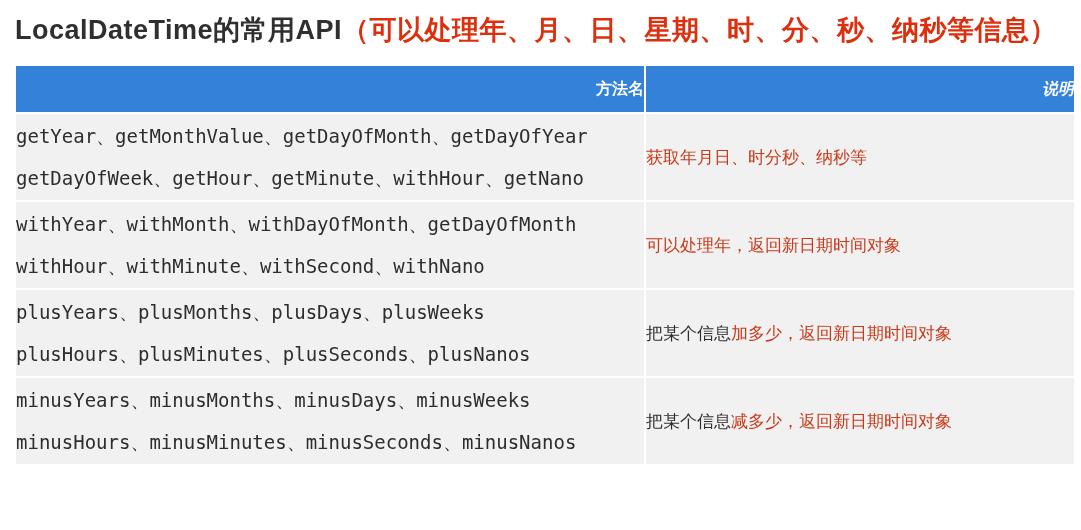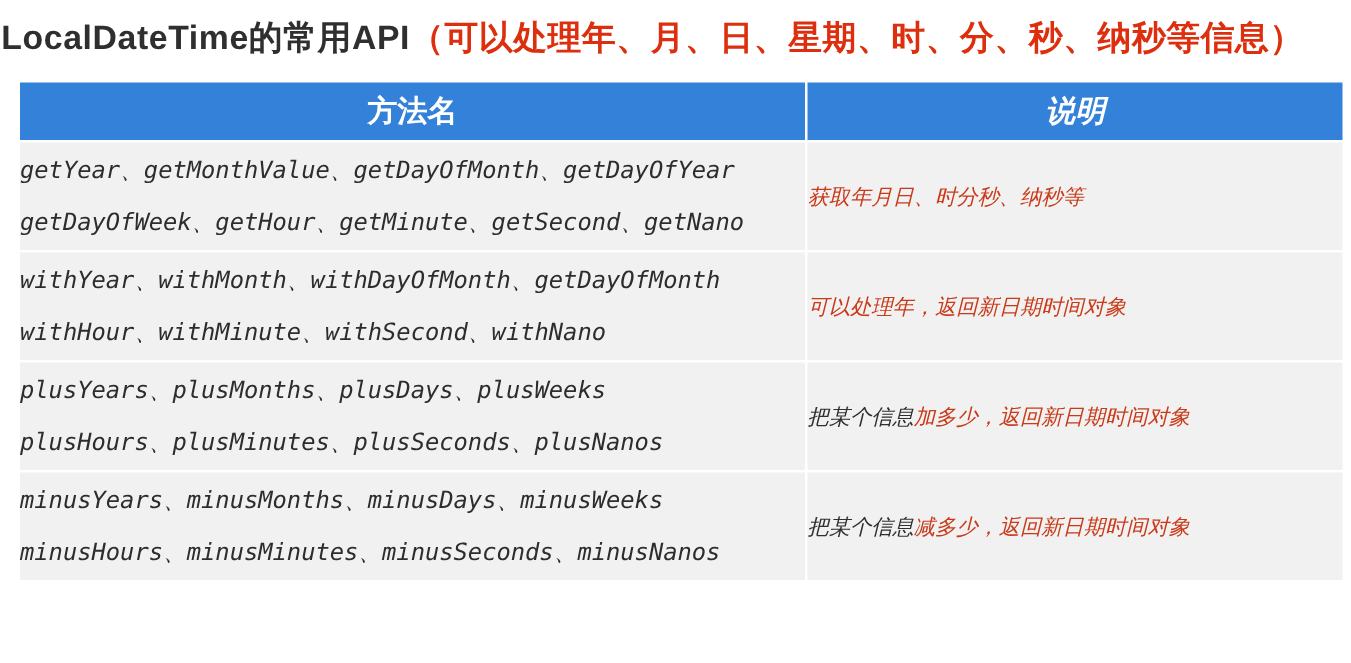--- a/index.html
+++ b/index.html
@@ -16,21 +16,21 @@
     background: #ffffff;
     font-family: "Liberation Sans", sans-serif;
     overflow: hidden;
   }
   .page {
     width: 1081px;
     height: 530px;
     background: #ffffff;
   }
   .page-title {
-    padding: 12px 0 0 1px;
+    padding: 12px 0 0 15px;
     font-size: 27px;
     font-weight: bold;
     color: #2f2f2f;
     letter-spacing: 0.5px;
     white-space: nowrap;
   }
   .page-title .title-highlight {
     color: var(--title-red);
   }
   table.api-table {
@@ -40,31 +40,30 @@
     table-layout: fixed;
   }
   table.api-table th,
   table.api-table td {
     border: 2px solid #ffffff;
     vertical-align: middle;
   }
   table.api-table th {
     background: var(--header-bg);
     color: #ffffff;
-    font-size: 24px;
+    font-size: 16px;
     font-weight: bold;
     height: 48px;
-    text-align: center;
+    text-align: right;
   }
   th.col-method { width: 630px; }
   th.col-desc   { width: 430px; font-style: italic; }
   table.api-table td {
     background: var(--row-bg);
     padding: 1px 0;
-    font-style: italic;
   }
   td.method-cell {
     font-family: "DejaVu Sans Mono", monospace;
     font-size: 19px;
     color: var(--text-dark);
     padding-left: 15px;
   }
   .method-line {
     line-height: 42px;
     white-space: nowrap;
@@ -86,21 +85,21 @@
     <thead>
       <tr>
         <th class="col-method">方法名</th>
         <th class="col-desc">说明</th>
       </tr>
     </thead>
     <tbody id="table-body">
         <tr>
           <td class="method-cell">
             <div class="method-line">getYear、getMonthValue、getDayOfMonth、getDayOfYear</div>
-            <div class="method-line">getDayOfWeek、getHour、getMinute、getSecond、getNano</div>
+            <div class="method-line">getDayOfWeek、getHour、getMinute、withHour、getNano</div>
           </td>
           <td class="description-cell"><span class="red">获取年月日、时分秒、纳秒等</span></td>
         </tr>
         <tr>
           <td class="method-cell">
             <div class="method-line">withYear、withMonth、withDayOfMonth、getDayOfMonth</div>
             <div class="method-line">withHour、withMinute、withSecond、withNano</div>
           </td>
           <td class="description-cell"><span class="red">可以处理年，返回新日期时间对象</span></td>
         </tr>

